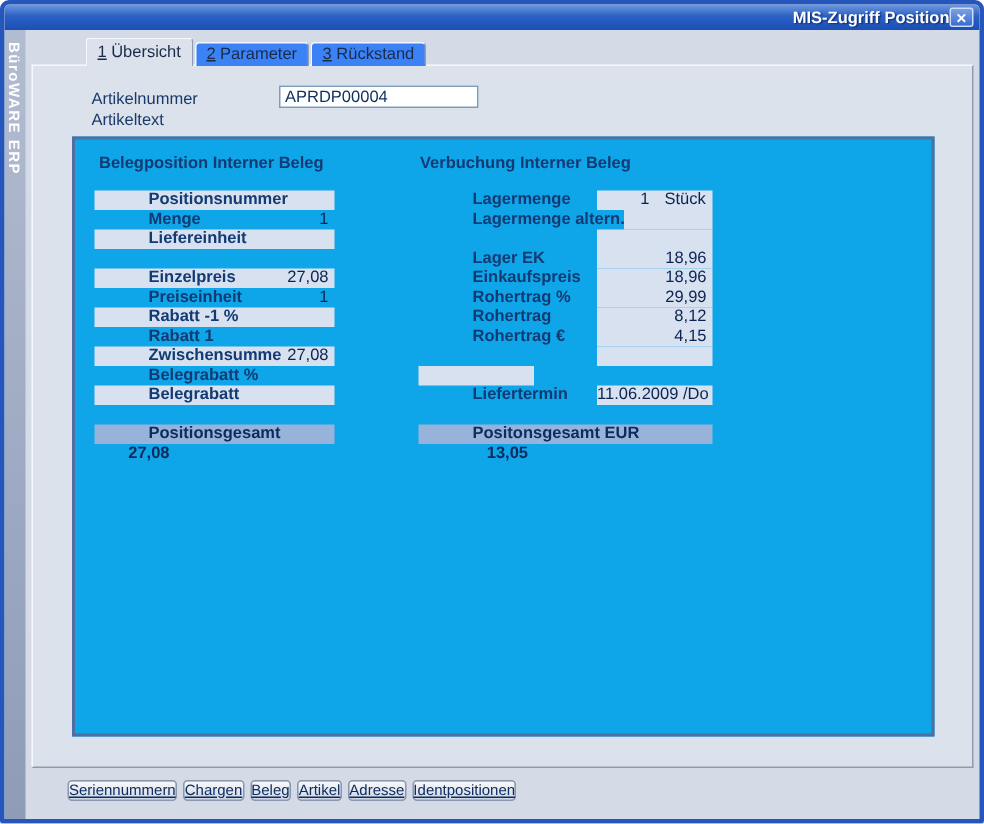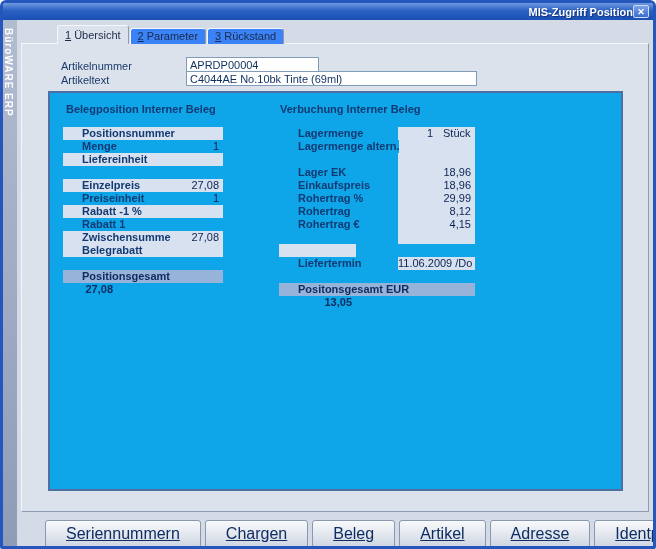--- a/index.html
+++ b/index.html
@@ -64,39 +64,39 @@
     background:#0ea5e9;border:2px solid #4f6ea2;
   }
   .section-title{position:absolute;font-weight:bold;color:#123a73;white-space:nowrap;}
   .left-title{left:16px;top:10px;}
   .right-title{left:230px;top:10px;}
 
   .rows{position:absolute;top:34px;}
   #left-rows{left:13px;width:160px;}
   #right-rows{left:229px;width:196px;}
   .prow{display:flex;height:13px;line-height:13px;font-size:11px;}
-  .plabel{flex:1;font-weight:bold;color:#123a73;padding-left:19px;white-space:nowrap;overflow:visible;}
+  .plabel{flex:1;font-weight:bold;color:#123a73;padding-left:19px;white-space:nowrap;overflow:visible;margin-left:17px;}
   .vcell{display:flex;}
   #left-rows .vcell{width:54px;}
   #right-rows .vcell{width:77px;}
   .pvalue{flex:1;text-align:right;padding-right:4px;color:#0b2350;white-space:nowrap;}
   .punit{width:38px;padding-left:6px;color:#0b2350;white-space:nowrap;}
   #left-rows .t-shaded{background:#d8e1f0;}
   #right-rows .t-shaded .vcell,
   #right-rows .sp-shaded .vcell{background:#d8e1f0;}
   .t-total{background:#97b3da;flex-direction:column;}
   .t-total .plabel{color:#0d2b5e;}
   .t-total .pvalue{font-weight:bold;color:#0d2b5e;}
 
   .button-row{position:absolute;left:28px;top:500px;display:flex;gap:4px;}
   .action-btn{
-    height:28px;padding:0 20px;cursor:pointer;
+    height:14px;padding:0 0;cursor:pointer;
     border:1px solid #8a97ad;border-radius:3px;
     background:linear-gradient(to bottom,#f8f9fb,#dfe4ec 60%,#cdd5e2);
-    font-family:"Liberation Sans","DejaVu Sans",sans-serif;font-size:16px;
+    font-family:"Liberation Sans","DejaVu Sans",sans-serif;font-size:10px;
     color:#0e2d62;text-decoration:underline;white-space:nowrap;
   }
 </style>
 </head>
 <body>
 
 <div class="window">
 
   <div class="titlebar">
     <span class="title-text">MIS-Zugriff Position</span>
@@ -114,21 +114,20 @@
         <button class="tab"><span class="tab-key">2</span><span>Parameter</span></button>
         <button class="tab"><span class="tab-key">3</span><span>Rückstand</span></button>
       </div>
 
     <div class="content-panel">
 
       <label class="flabel" style="left:39px;top:16px">Artikelnummer</label>
       <input class="finput" style="left: 124px; top: 13px; width: 133px;" value="APRDP00004">
 
       <label class="flabel" style="left:39px;top:30px">Artikeltext</label>
-      <input class="finput" style="left: 124px; top: 27px; width: 291px;" value="C4044AE No.10bk Tinte (69ml)">
 
       <div class="white-panel">
         <div class="section-title left-title">Belegposition Interner Beleg</div>
         <div class="section-title right-title">Verbuchung Interner Beleg</div>
         <div class="rows" id="left-rows">
             <div class="prow t-shaded">
               <span class="plabel">Positionsnummer</span>
               <span class="vcell">
                 <span class="pvalue"></span>
               </span>
@@ -172,20 +171,26 @@
             <div class="prow t-plain">
               <span class="plabel">Rabatt 1</span>
               <span class="vcell">
                 <span class="pvalue"></span>
               </span>
             </div>
             <div class="prow t-shaded">
               <span class="plabel">Zwischensumme</span>
               <span class="vcell">
                 <span class="pvalue">27,08</span>
+              </span>
+            </div>
+            <div class="prow t-plain">
+              <span class="plabel">Belegrabatt %</span>
+              <span class="vcell">
+                <span class="pvalue"></span>
               </span>
             </div>
             <div class="prow t-shaded">
               <span class="plabel">Belegrabatt</span>
               <span class="vcell">
                 <span class="pvalue"></span>
               </span>
             </div>
             <div class="prow t-spacer">
               <span class="plabel"></span>

